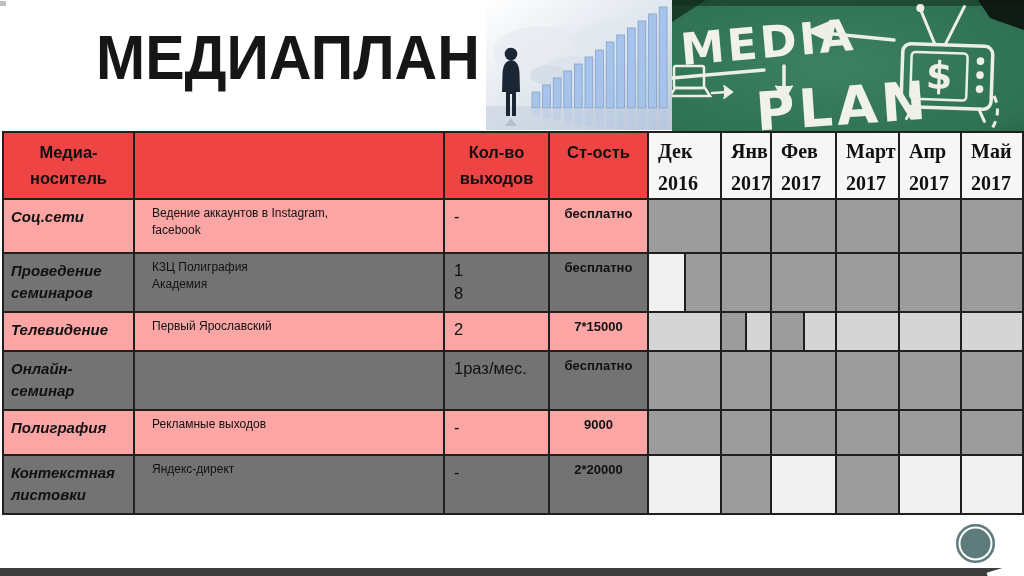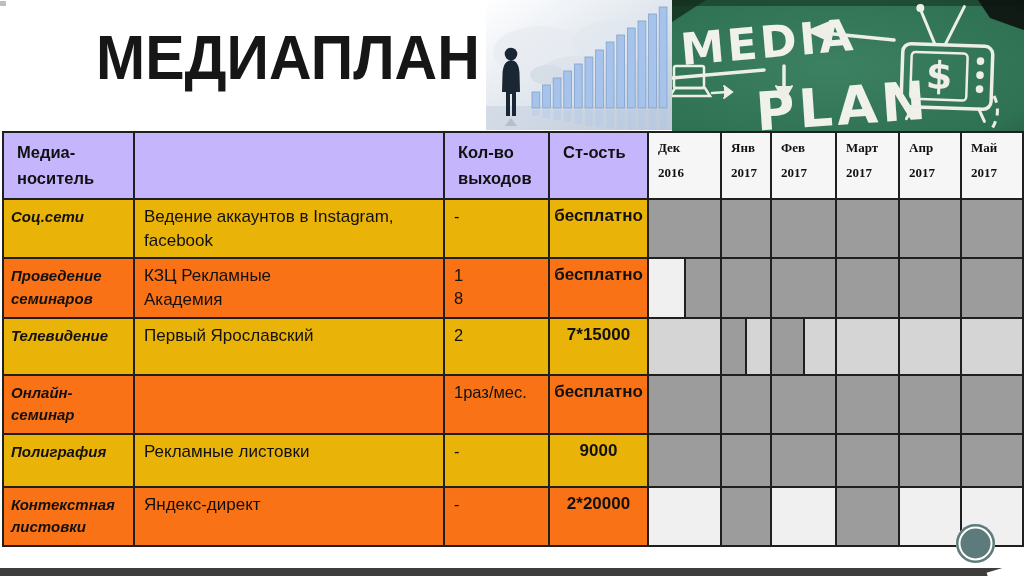--- a/index.html
+++ b/index.html
@@ -10,32 +10,32 @@
          color:#161616;letter-spacing:0px;transform:scale(1.0,1.06);transform-origin:left top;}
   
   .decor{position:absolute;top:0;}
   #growth{left:486px;width:186px;height:130px;}
   #chalk{left:672px;width:352px;height:133px;}
   
   table{border-collapse:collapse;table-layout:fixed;position:absolute;left:2px;top:131px;
         width:1020px;border:2px solid #111;}
   td,th{border:2px solid #1f1f1f;padding:0;vertical-align:top;overflow:hidden;}
   thead tr{height:65px;}
-  .r0{height:54px}.r1{height:53px}.r2{height:57px}.r3{height:57px}.r4{height:53px}.r5{height:55px}
-  .hleft{font-weight:bold;font-size:16.5px;text-align:left;background:#c4b5fd;
+  .r0{height:54px}.r1{height:53px}.r2{height:39px}.r3{height:57px}.r4{height:45px}.r5{height:55px}
+  .hleft{font-weight:bold;font-size:16.5px;text-align:center;background:#ef4444;
          padding:6px 13px;line-height:1.6;white-space:pre-line;}
-  th.month{font-family:"Liberation Serif",serif;font-weight:bold;font-size:13px;
+  th.month{font-family:"Liberation Serif",serif;font-weight:bold;font-size:20px;
            background:#f6f6f6;text-align:left;padding:7px 2px 0 9px;}
   th.month .mname{margin-bottom:9px;}
   .carrier{font-style:italic;font-weight:bold;font-size:15px;padding:6px 7px;line-height:1.5;white-space:pre-line;}
-  .desc{font-size:17px;padding:5px 9px;line-height:1.4;white-space:pre-line;}
+  .desc{font-size:12px;padding:5px 17px;line-height:1.4;white-space:pre-line;}
   .qty{font-size:16.5px;padding:5px 9px;line-height:1.4;white-space:pre-line;}
-  .cost{font-weight:bold;font-size:17px;padding:6px 4px;text-align:center;}
-  tr.odd>.left{background:#eab308;}
-  tr.even>.left{background:#f97316;}
+  .cost{font-weight:bold;font-size:13px;padding:6px 4px;text-align:center;}
+  tr.odd>.left{background:#fca5a5;}
+  tr.even>.left{background:#737373;}
   tr.odd>.sched{background:#d5d5d5;}
   tr.even>.sched{background:#f0f0f0;}
   .sched{position:relative;}
   .cw{position:absolute;inset:0;display:flex;}
   .seg{flex:1 1 0;}
   .seg+.seg{border-left:2px solid #1f1f1f;}
   .seg.on{background:#9c9c9c;}
   
   #bottombar{position:absolute;left:0;top:568px;width:1024px;height:8px;background:#3d3d3d;}
   #cornercut{position:absolute;right:-8px;bottom:-6px;width:44px;height:16px;background:#fff;transform:rotate(-17deg);}
@@ -234,21 +234,21 @@
           </td>
         <td class="sched">
             <div class="cw">
               <div class="seg on"></div>
             </div>
           </td>
       </tr>
       <tr class="r1 even">
         <td class="carrier left">Проведение
 семинаров</td>
-        <td class="desc left">КЗЦ Рекламные
+        <td class="desc left">КЗЦ Полиграфия
 Академия</td>
         <td class="qty left">1
 8</td>
         <td class="cost left">бесплатно</td>
         <td class="sched">
             <div class="cw">
           <div class="seg"></div>
           <div class="seg on"></div>
             </div>
           </td>
@@ -348,21 +348,21 @@
             </div>
           </td>
         <td class="sched">
             <div class="cw">
               <div class="seg on"></div>
             </div>
           </td>
       </tr>
       <tr class="r4 odd">
         <td class="carrier left">Полиграфия</td>
-        <td class="desc left">Рекламные листовки</td>
+        <td class="desc left">Рекламные выходов</td>
         <td class="qty left">-</td>
         <td class="cost left">9000</td>
         <td class="sched">
             <div class="cw">
               <div class="seg on"></div>
             </div>
           </td>
         <td class="sched">
             <div class="cw">
               <div class="seg on"></div>

